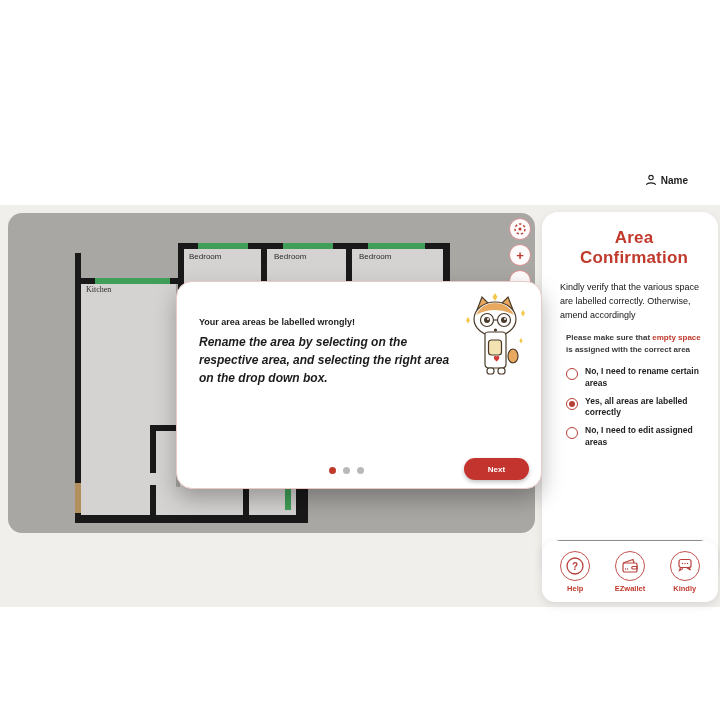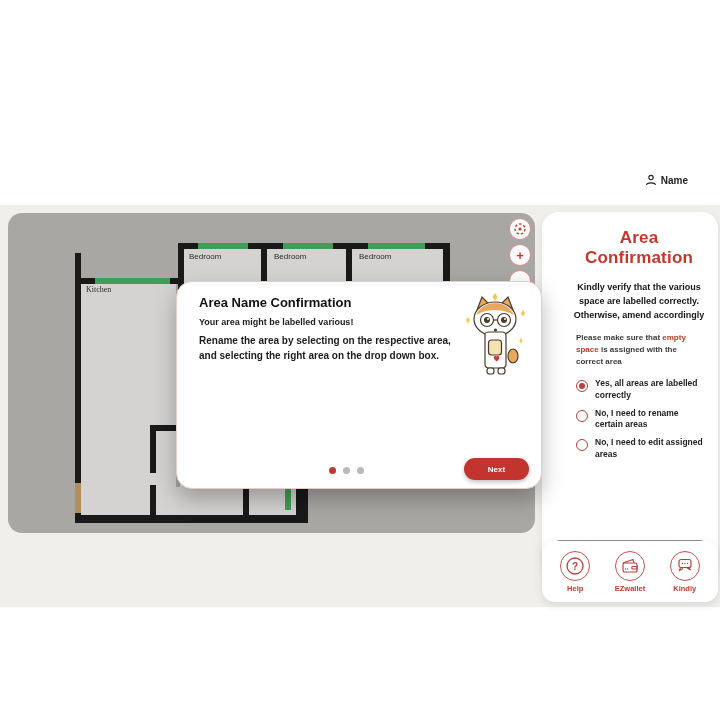--- a/index.html
+++ b/index.html
@@ -17,30 +17,30 @@
   .floor{background:#d5d3d1;}
   .wall{background:#191919;}
   .win{background:#3f9e57;}
   .door{background:#b2905e;}
   .room-label{font-size:8px;color:#2b2b2b;}
   .ctrl-btn{width:22px;height:22px;border-radius:50%;background:#fdfbfb;border:1px solid #d89090;color:#c0392b;display:flex;align-items:center;justify-content:center;font-size:13px;font-weight:700;cursor:pointer;box-sizing:border-box;}
   
   #modal{top:281px;left:176px;width:364px;height:206px;background:#fff;border:1px solid #ecc9c9;border-radius:16px;box-shadow:0 10px 22px rgba(0,0,0,.28);z-index:50;}
   #modal-title{top:13px;left:22px;font-size:13px;font-weight:800;color:#111;}
   #modal-line1{top:35px;left:22px;font-size:9px;font-weight:700;color:#1c1c1c;}
-  #modal-line2{top:51px;left:22px;width:262px;font-size:10px;font-weight:700;color:#1c1c1c;line-height:1.5;}
+  #modal-line2{top:51px;left:22px;width:262px;font-size:12px;font-weight:700;color:#1c1c1c;line-height:1.5;font-style:italic;}
   #dots{top:185px;left:152px;display:flex;gap:7px;}
   .dot{width:7px;height:7px;border-radius:50%;background:#b9b9b9;}
   .dot.active{background:#c0392b;}
   #modal-next{top:176px;left:287px;width:65px;height:22px;background:#c4342f;border-radius:11px;color:#fff;font-size:8px;font-weight:700;display:flex;align-items:center;justify-content:center;cursor:pointer;box-shadow:0 2px 4px rgba(0,0,0,.25);}
   #mascot{top:8px;left:284px;}
   
-  #sidebar{top:212px;left:542px;width:176px;height:362px;background:#fff;border-radius:16px;box-shadow:0 3px 10px rgba(0,0,0,.08);box-sizing:border-box;padding:16px 10px 0 28px;}
+  #sidebar{top:212px;left:542px;width:176px;height:362px;background:#fff;border-radius:16px;box-shadow:0 3px 10px rgba(0,0,0,.08);box-sizing:border-box;padding:16px 10px 0 18px;}
   #sidebar-title{text-align:center;font-size:17px;font-weight:800;color:#c0392b;letter-spacing:.2px;}
-  #sidebar-body{margin-top:13px;text-align:center;font-size:9px;font-weight:700;color:#141414;line-height:1.55;}
+  #sidebar-body{margin-top:13px;text-align:left;font-size:9px;font-weight:400;color:#141414;line-height:1.55;}
   #sidebar-note{margin-top:9px;font-size:8px;font-weight:700;color:#3a3a3a;line-height:1.5;padding:0 6px;}
   #sidebar-note .hl{color:#c0392b;}
   #options{margin:10px 2px 0 6px;}
   .opt{display:flex;align-items:flex-start;gap:7px;margin-bottom:6px;cursor:pointer;}
   .radio{margin-top:2px;width:10px;height:10px;border:1.5px solid #b5403a;border-radius:50%;flex:0 0 auto;position:relative;background:#fff;}
   .opt.selected .radio::after{content:"";position:absolute;left:2px;top:2px;width:6px;height:6px;border-radius:50%;background:#b5403a;}
   .opt-label{font-size:8.5px;font-weight:600;color:#222;line-height:1.4;width:128px;}
   #sidebar-next{position:absolute;left:11px;right:11px;bottom:12px;height:22px;background:#8f8f8f;border-radius:7px;color:#fff;font-size:10px;font-weight:700;display:flex;align-items:center;justify-content:center;cursor:pointer;}
   
   #footer-panel{top:541px;left:542px;width:176px;height:61px;background:#fff;border-radius:13px;box-shadow:0 3px 10px rgba(0,0,0,.10);display:flex;align-items:center;justify-content:space-around;padding:0 6px;box-sizing:border-box;}
@@ -108,22 +108,21 @@
     </div>
     <div class="abs ctrl-btn" style="left:501px;top:31px;">
         <span>+</span>
       </div>
     <div class="abs ctrl-btn" style="left:501px;top:57px;">
         <span>−</span>
       </div>
   </div>
 
   <div class="abs" id="modal">
-    <div class="abs" id="modal-title">Area Name Confirmation</div>
-    <div class="abs" id="modal-line1">Your area might be labelled various!</div>
+    <div class="abs" id="modal-line1">Your area areas be labelled wrongly!</div>
     <div class="abs" id="modal-line2">Rename the area by selecting on the respective area, and selecting the right area on the drop down box.</div>
 
     <div class="abs" id="mascot">
       <svg width="68" height="88" viewBox="0 0 68 88">
         <g stroke="#4a3b2a" stroke-width="1.2" fill="none">
 
           <path d="M34 3 l2.5 4 -2.5 4 -2.5 -4 z" fill="#f2c94c" stroke="none"></path>
           <path d="M7 27 l2 3.2 -2 3.2 -2 -3.2 z" fill="#f2c94c" stroke="none"></path>
           <path d="M62 20 l2 3.2 -2 3.2 -2 -3.2 z" fill="#f2c94c" stroke="none"></path>
           <path d="M60 48 l1.7 2.8 -1.7 2.8 -1.7 -2.8 z" fill="#f2c94c" stroke="none"></path>
@@ -165,27 +164,27 @@
     </div>
     <div class="abs" id="modal-next">Next</div>
   </div>
 
   <div class="abs" id="sidebar">
     <div id="sidebar-title">Area Confirmation</div>
     <div id="sidebar-body">Kindly verify that the various space are labelled correctly. Otherwise, amend accordingly</div>
     <div id="sidebar-note"><span>Please make sure that </span><span class="hl">empty space</span><span> is assigned with the correct area</span></div>
 
     <div id="options">
+      <div class="opt">
+        <span class="radio"></span>
+        <span class="opt-label">No, I need to rename certain areas</span>
+      </div>
       <div class="opt selected">
         <span class="radio"></span>
         <span class="opt-label">Yes, all areas are labelled correctly</span>
-      </div>
-      <div class="opt">
-        <span class="radio"></span>
-        <span class="opt-label">No, I need to rename certain areas</span>
       </div>
       <div class="opt">
         <span class="radio"></span>
         <span class="opt-label">No, I need to edit assigned areas</span>
       </div>
     </div>
 
     <div id="sidebar-next">Next</div>
   </div>
 

